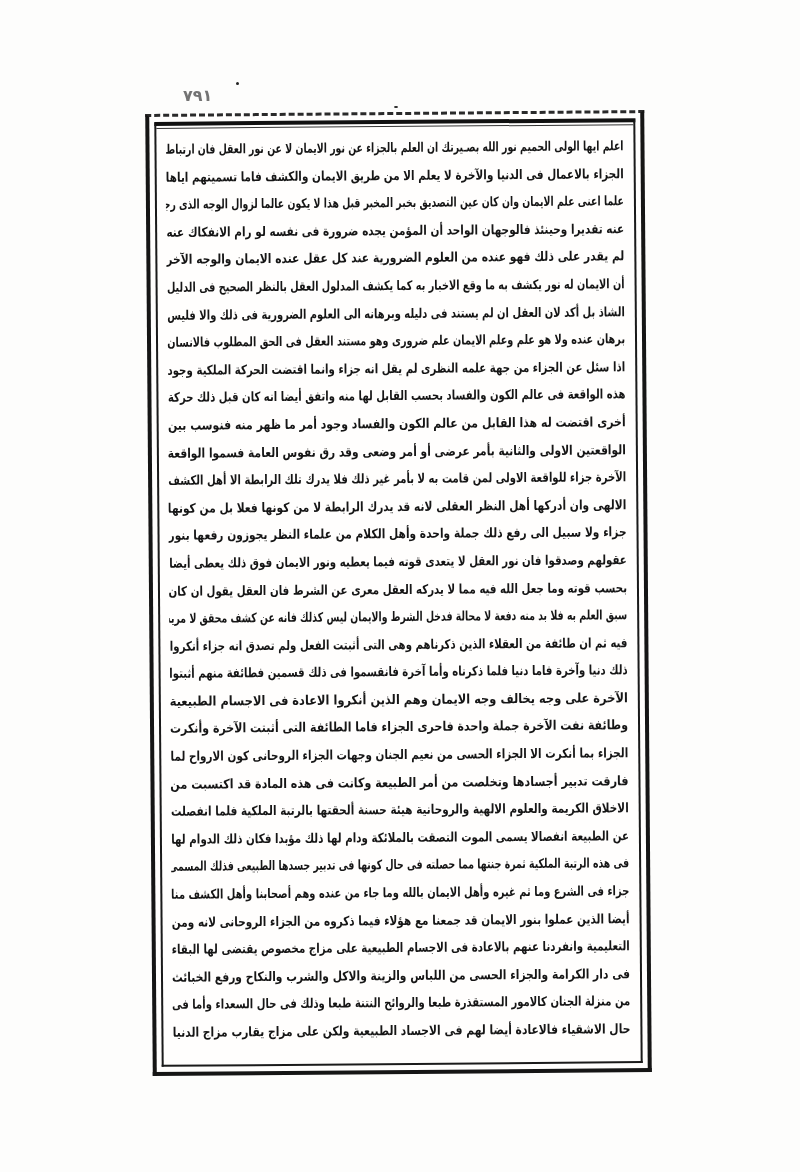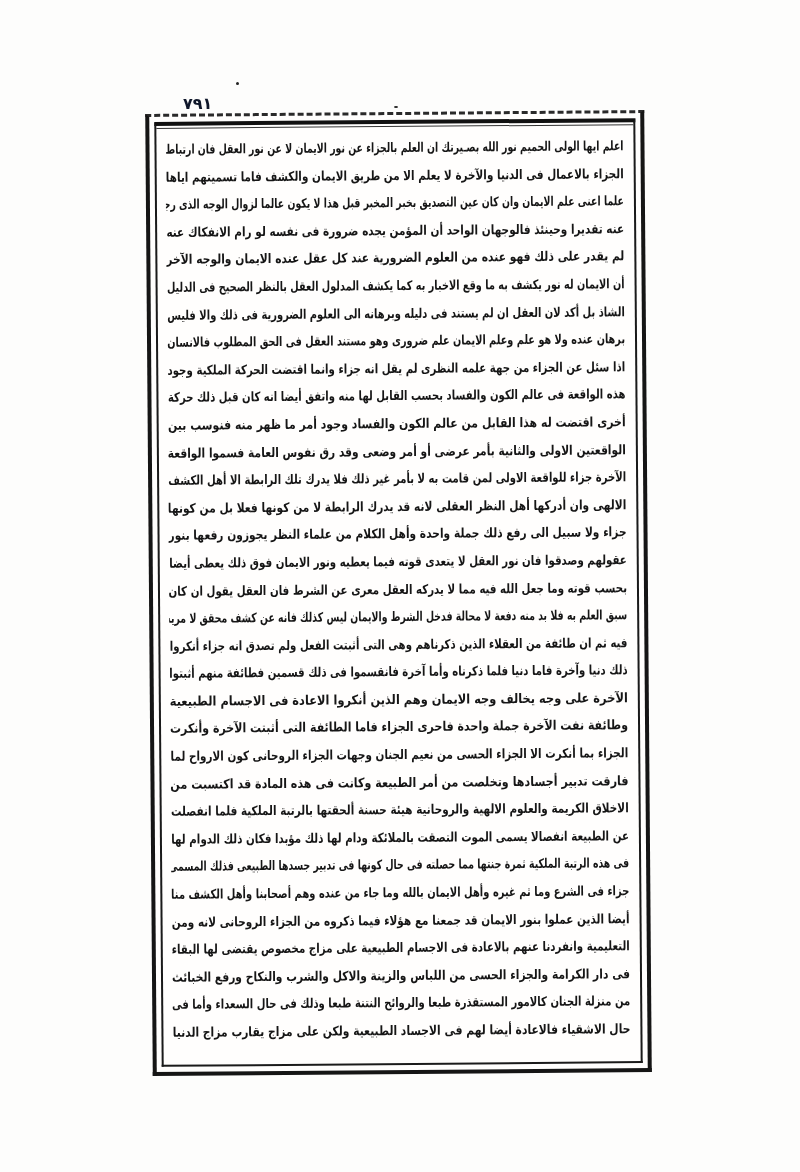--- a/index.html
+++ b/index.html
@@ -5,24 +5,24 @@
   html, body { margin:0; padding:0; }
   body {
     width:800px; height:1172px;
     background:#fdfdfc;
     position:relative;
     overflow:hidden;
     font-family:"DejaVu Sans", sans-serif;
   }
   .page-number {
     position:absolute;
-    left:183px; top:96px;
+    left:183px; top:88px;
     direction:rtl;
     font:bold 16px/1 "DejaVu Sans", sans-serif;
-    color:#0f172a;
+    color:#737373;
     letter-spacing:2px;
   }
   
   .frame-outer {
     position:absolute;
     left:149px; top:112px;
     width:499px; height:962px;
     box-sizing:border-box;
     border:4px solid #151515;
     border-top:3px dashed #2a2a2a;

